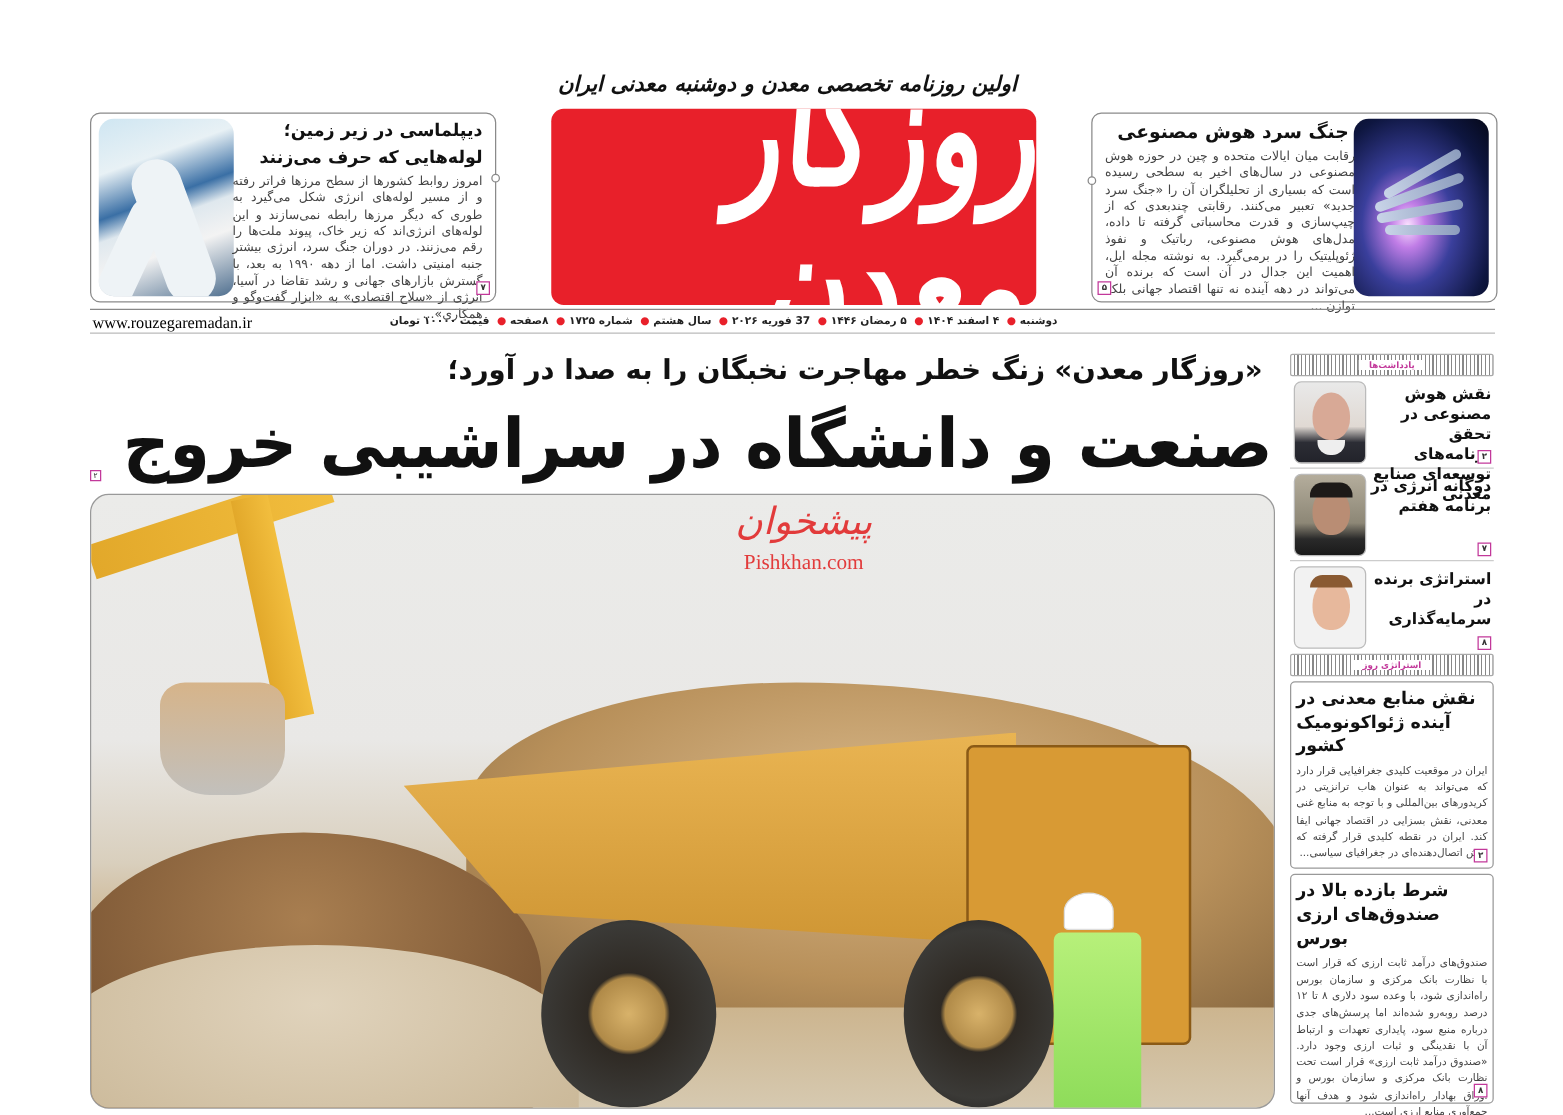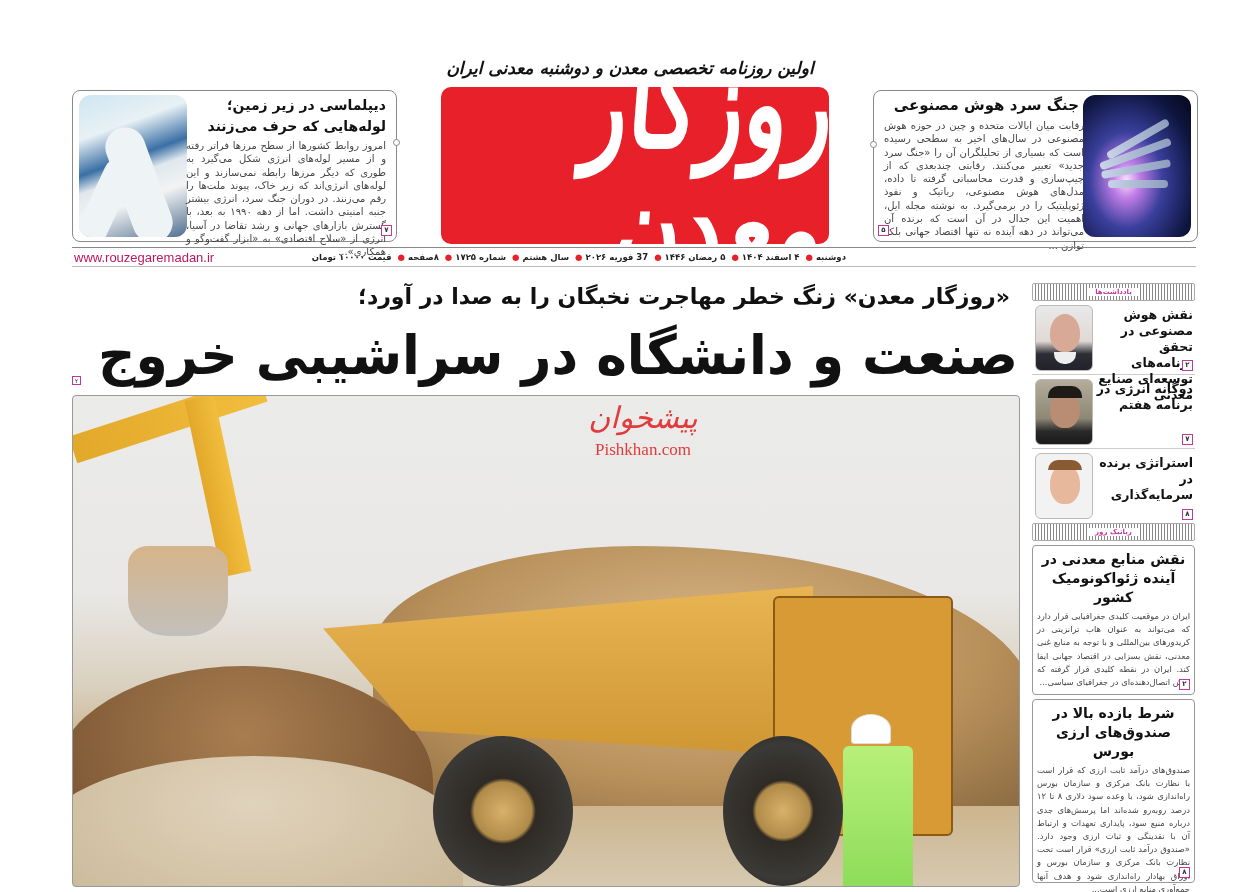--- a/index.html
+++ b/index.html
@@ -35,31 +35,31 @@
   .teaser-right .t-body { left: 10px; top: 28px; width: 200px; }
   .page-num { display: inline-block; width: 11px; height: 11px; border: 1.2px solid #c2389a; font-size: 7px; line-height: 9px;
     text-align: center; color: #333; background: #fff; font-weight: bold; }
   .teaser .page-num { position: absolute; bottom: 5px; }
   .teaser-left .page-num { right: 4px; }
   .teaser-right .page-num { left: 4px; }
   .connector { position: absolute; width: 7px; height: 7px; border: 1px solid #888; border-radius: 50%; background: #fff; }
 
   
   .info-bar { position: absolute; left: 72px; top: 247px; width: 1124px; height: 20px; border-top: 1.5px solid #888; border-bottom: 1px solid #bbb; }
-  .website { position: absolute; left: 2px; top: 2px; font-family: Liberation Sans, sans-serif; font-size: 13px; color: #be185d; }
+  .website { position: absolute; left: 2px; top: 2px; font-family: Liberation Serif, serif; font-size: 13px; color: #000000; }
   .dateline { position: absolute; right: 350px; top: 4px; font-size: 8.5px; color: #222; font-weight: bold; }
   .dateline .dot { color: #e8202a; margin: 0 3px; }
 
   
   .surtitle { position: absolute; left: 200px; top: 284px; width: 810px; text-align: right; font-weight: bold; font-size: 22px; color: #111; }
   .headline { position: absolute; left: 78px; top: 325px; width: 940px; text-align: right; font-weight: bold;
     font-size: 52px; line-height: 64px; color: #111; letter-spacing: -2px; transform: scaleY(1.05); }
   .headline-page { position: absolute; left: 72px; top: 376px; width: 9px; height: 9px; border: 1px solid #c2389a; font-size: 6px; line-height: 7px; text-align: center; }
 
-  .main-photo { position: absolute; left: 72px; top: 395px; width: 948px; height: 492px; border: 1.5px solid #999; border-radius: 4px; overflow: hidden;
+  .main-photo { position: absolute; left: 72px; top: 395px; width: 948px; height: 492px; border: 1.5px solid #999; border-radius: 15px; overflow: hidden;
     background: linear-gradient(180deg, #ebebe9 0%, #e9e8e6 40%, #d9cfbd 60%, #c7aa7d 75%, #d6c9b0 100%); }
   .rock { position: absolute; background: radial-gradient(ellipse at 50% 40%, #d9b98b 0%, #b8905a 60%, #8a6a42 100%); border-radius: 50% 50% 10% 10%; }
   .arm { position: absolute; background: linear-gradient(90deg, #e2a82a, #f2be3e); }
   .truck-bed { position: absolute; background: linear-gradient(180deg, #e9b452, #cf9634); clip-path: polygon(0 25%, 100% 0, 100% 100%, 18% 85%); }
   .cab { position: absolute; background: #d89a34; border: 2px solid #8a5a16; }
   .wheel { position: absolute; border-radius: 50%; background: radial-gradient(circle, #d8b26a 0%, #b08a48 28%, #2f2a24 32%, #3b3a37 70%, #1f1d1b 100%); }
   .worker-vest { position: absolute; background: linear-gradient(180deg, #b7f07a, #8edc5a); border-radius: 6px 6px 0 0; }
   .helmet { position: absolute; background: #fff; border-radius: 50% 50% 10% 10%; border: 1px solid #ddd; }
   .watermark { position: absolute; left: 470px; top: 0px; width: 200px; text-align: center; }
   .watermark .wm-fa { font-family: "DejaVu Serif", serif; font-style: italic; font-size: 30px; color: #e23b3b; line-height: 44px; }
@@ -69,21 +69,21 @@
   .sidebar { position: absolute; left: 1032px; top: 283px; width: 163px; height: 604px; }
   .section-bar { position: relative; height: 18px; border: 1px solid #aaa; border-radius: 2px; display: flex; align-items: center; justify-content: center;
     background: repeating-linear-gradient(90deg, #fff 0 2px, #888 2px 3px); }
   .section-bar .sb-label { background: #fff; padding: 0 8px; font-size: 7px; color: #c2389a; font-weight: bold; }
   .note { position: relative; height: 74px; border-bottom: 1px solid #ccc; }
   .note .n-photo { position: absolute; left: 3px; top: 4px; width: 58px; height: 66px; border-radius: 6px; border: 1px solid #bbb; overflow: hidden; }
   .note .n-title { position: absolute; right: 2px; top: 6px; width: 100px; text-align: right; font-weight: bold; font-size: 12.5px; line-height: 16px; color: #111; }
   .note .page-num { position: absolute; right: 2px; bottom: 3px; }
   .face { position: absolute; border-radius: 50% 50% 45% 45%; }
   .box { position: relative; border: 1.5px solid #999; border-radius: 4px; margin-top: 4px; padding: 4px 4px 4px 4px; }
-  .box .b-title { text-align: center; font-weight: bold; font-size: 14px; line-height: 19px; color: #111; }
+  .box .b-title { text-align: left; font-weight: bold; font-size: 14px; line-height: 19px; color: #111; }
   .box .b-body { text-align: justify; text-align-last: right; font-size: 8.4px; line-height: 13.2px; color: #444; margin-top: 3px; }
   .box .page-num { position: absolute; right: 4px; bottom: 4px; }
 </style>
 </head>
 <body>
 
 <div class="tagline rtl">اولین روزنامه تخصصی معدن و دوشنبه معدنی ایران</div>
 
 <div class="masthead">
   <div class="masthead-text rtl">روزگار معدن</div>
@@ -176,21 +176,21 @@
   <div class="note" style="border-bottom:none;">
     <div class="n-photo" style="background:#f2f2f2;">
       <div class="face" style="left:14px;top:10px;width:30px;height:40px;background:#e7b89c;"></div>
       <div style="position:absolute;left:12px;top:6px;width:34px;height:10px;background:#8a5a32;border-radius:10px 10px 0 0;"></div>
     </div>
     <div class="n-title rtl">استراتژی برنده در سرمایه‌گذاری</div>
     <span class="page-num">۸</span>
   </div>
 
   <div class="section-bar">
-    <span class="sb-label rtl">رباتیک روز</span>
+    <span class="sb-label rtl">استراتژی روز</span>
   </div>
 
   <div class="box" style="height:150px;">
     <div class="b-title rtl">نقش منابع معدنی در آینده ژئواکونومیک کشور</div>
     <div class="b-body rtl">ایران در موقعیت کلیدی جغرافیایی قرار دارد که می‌تواند به عنوان هاب ترانزیتی در کریدورهای بین‌المللی و با توجه به منابع غنی معدنی، نقش بسزایی در اقتصاد جهانی ایفا کند. ایران در نقطه کلیدی قرار گرفته که نقش اتصال‌دهنده‌ای در جغرافیای سیاسی...</div>
     <span class="page-num">۲</span>
   </div>
 
   <div class="box" style="height:184px;">
     <div class="b-title rtl">شرط بازده بالا در صندوق‌های ارزی بورس</div>

